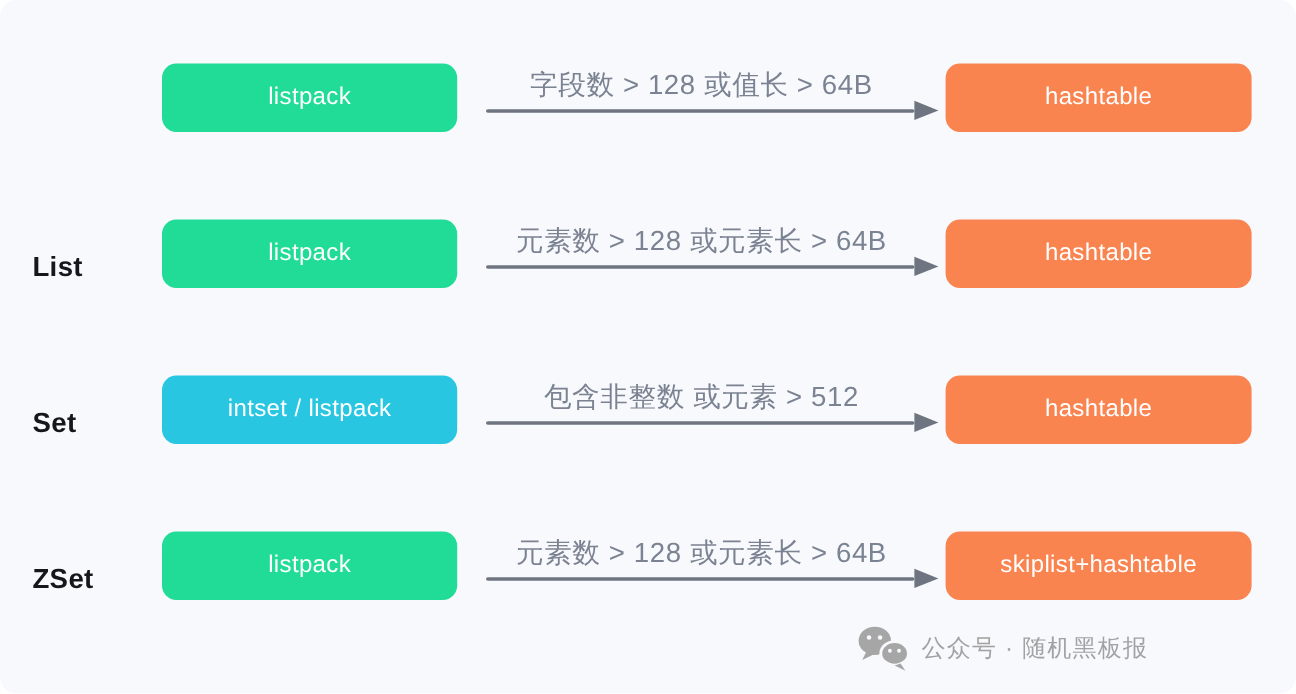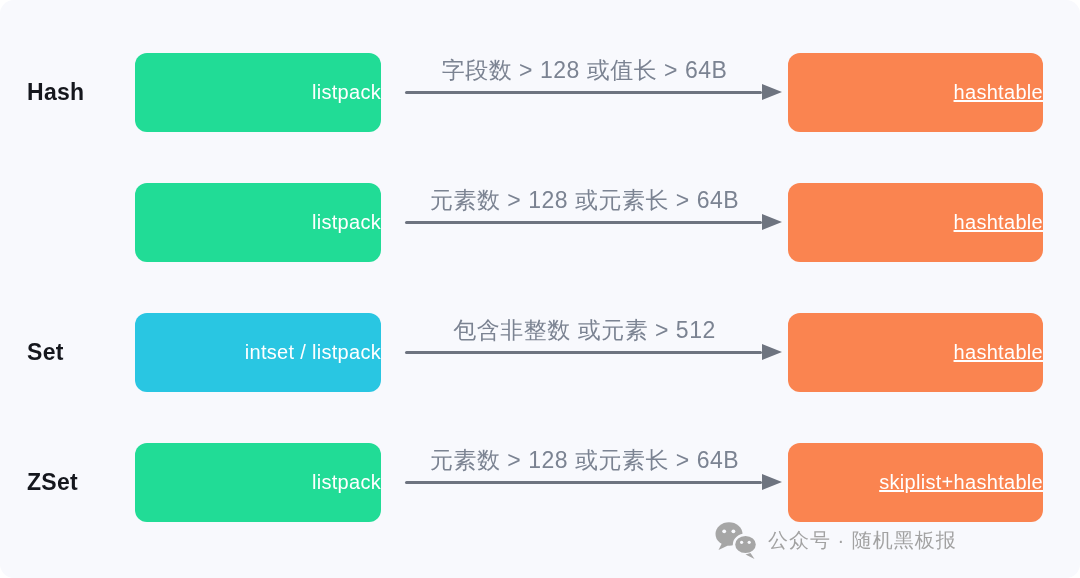--- a/index.html
+++ b/index.html
@@ -28,27 +28,27 @@
   .row-2{top:183px;}
   .row-3{top:313px;padding-left:32px;}
   .row-4{top:443px;}
   .type-label{
     position:absolute;left:27px;top:0;height:79px;
     display:flex;align-items:center;
     font-size:23px;font-weight:700;color:var(--label_text);
     letter-spacing:0.3px;
   }
   .box{
-    position:absolute;top:0;height:79px;border-radius:12px;
-    display:flex;align-items:center;justify-content:flex-end;
+    position:absolute;top:0;height:57px;border-radius:12px;
+    display:flex;align-items:center;justify-content:center;
     color:#ffffff;font-size:20px;font-weight:400;letter-spacing:0.3px;
   }
   .box-from{left:135px;width:246px;background:var(--green);}
   .box-from.cyan{background:var(--cyan);}
-  .box-to{left:788px;width:255px;background:var(--orange);text-decoration:underline;}
+  .box-to{left:788px;width:255px;background:var(--orange);}
   .arrow-zone{position:absolute;left:381px;top:0;width:407px;height:79px;}
   .condition{
     position:absolute;left:0;right:0;bottom:46px;
     text-align:center;font-size:23px;color:var(--condition_text);
     letter-spacing:0.5px;white-space:nowrap;
   }
   .arrow-line{
     position:absolute;left:24px;right:26px;top:38px;height:3px;
     background:var(--arrow);border-radius:2px;
   }
@@ -65,35 +65,35 @@
     white-space:nowrap;
   }
   .wechat-icon{display:block;}
 </style>
 </head>
 <body>
 
 <div class="canvas">
 
   <div class="row row-1">
-    <div class="type-label">Hash</div>
     <div class="box box-from">
       <span>listpack</span>
     </div>
     <div class="arrow-zone">
       <div class="condition">字段数 &gt; 128 或值长 &gt; 64B</div>
       <div class="arrow-line"></div>
       <div class="arrow-head"></div>
     </div>
     <div class="box box-to">
       <span>hashtable</span>
     </div>
   </div>
 
   <div class="row row-2">
+    <div class="type-label">List</div>
     <div class="box box-from">
       <span>listpack</span>
     </div>
     <div class="arrow-zone">
       <div class="condition">元素数 &gt; 128 或元素长 &gt; 64B</div>
       <div class="arrow-line"></div>
       <div class="arrow-head"></div>
     </div>
     <div class="box box-to">
       <span>hashtable</span>

